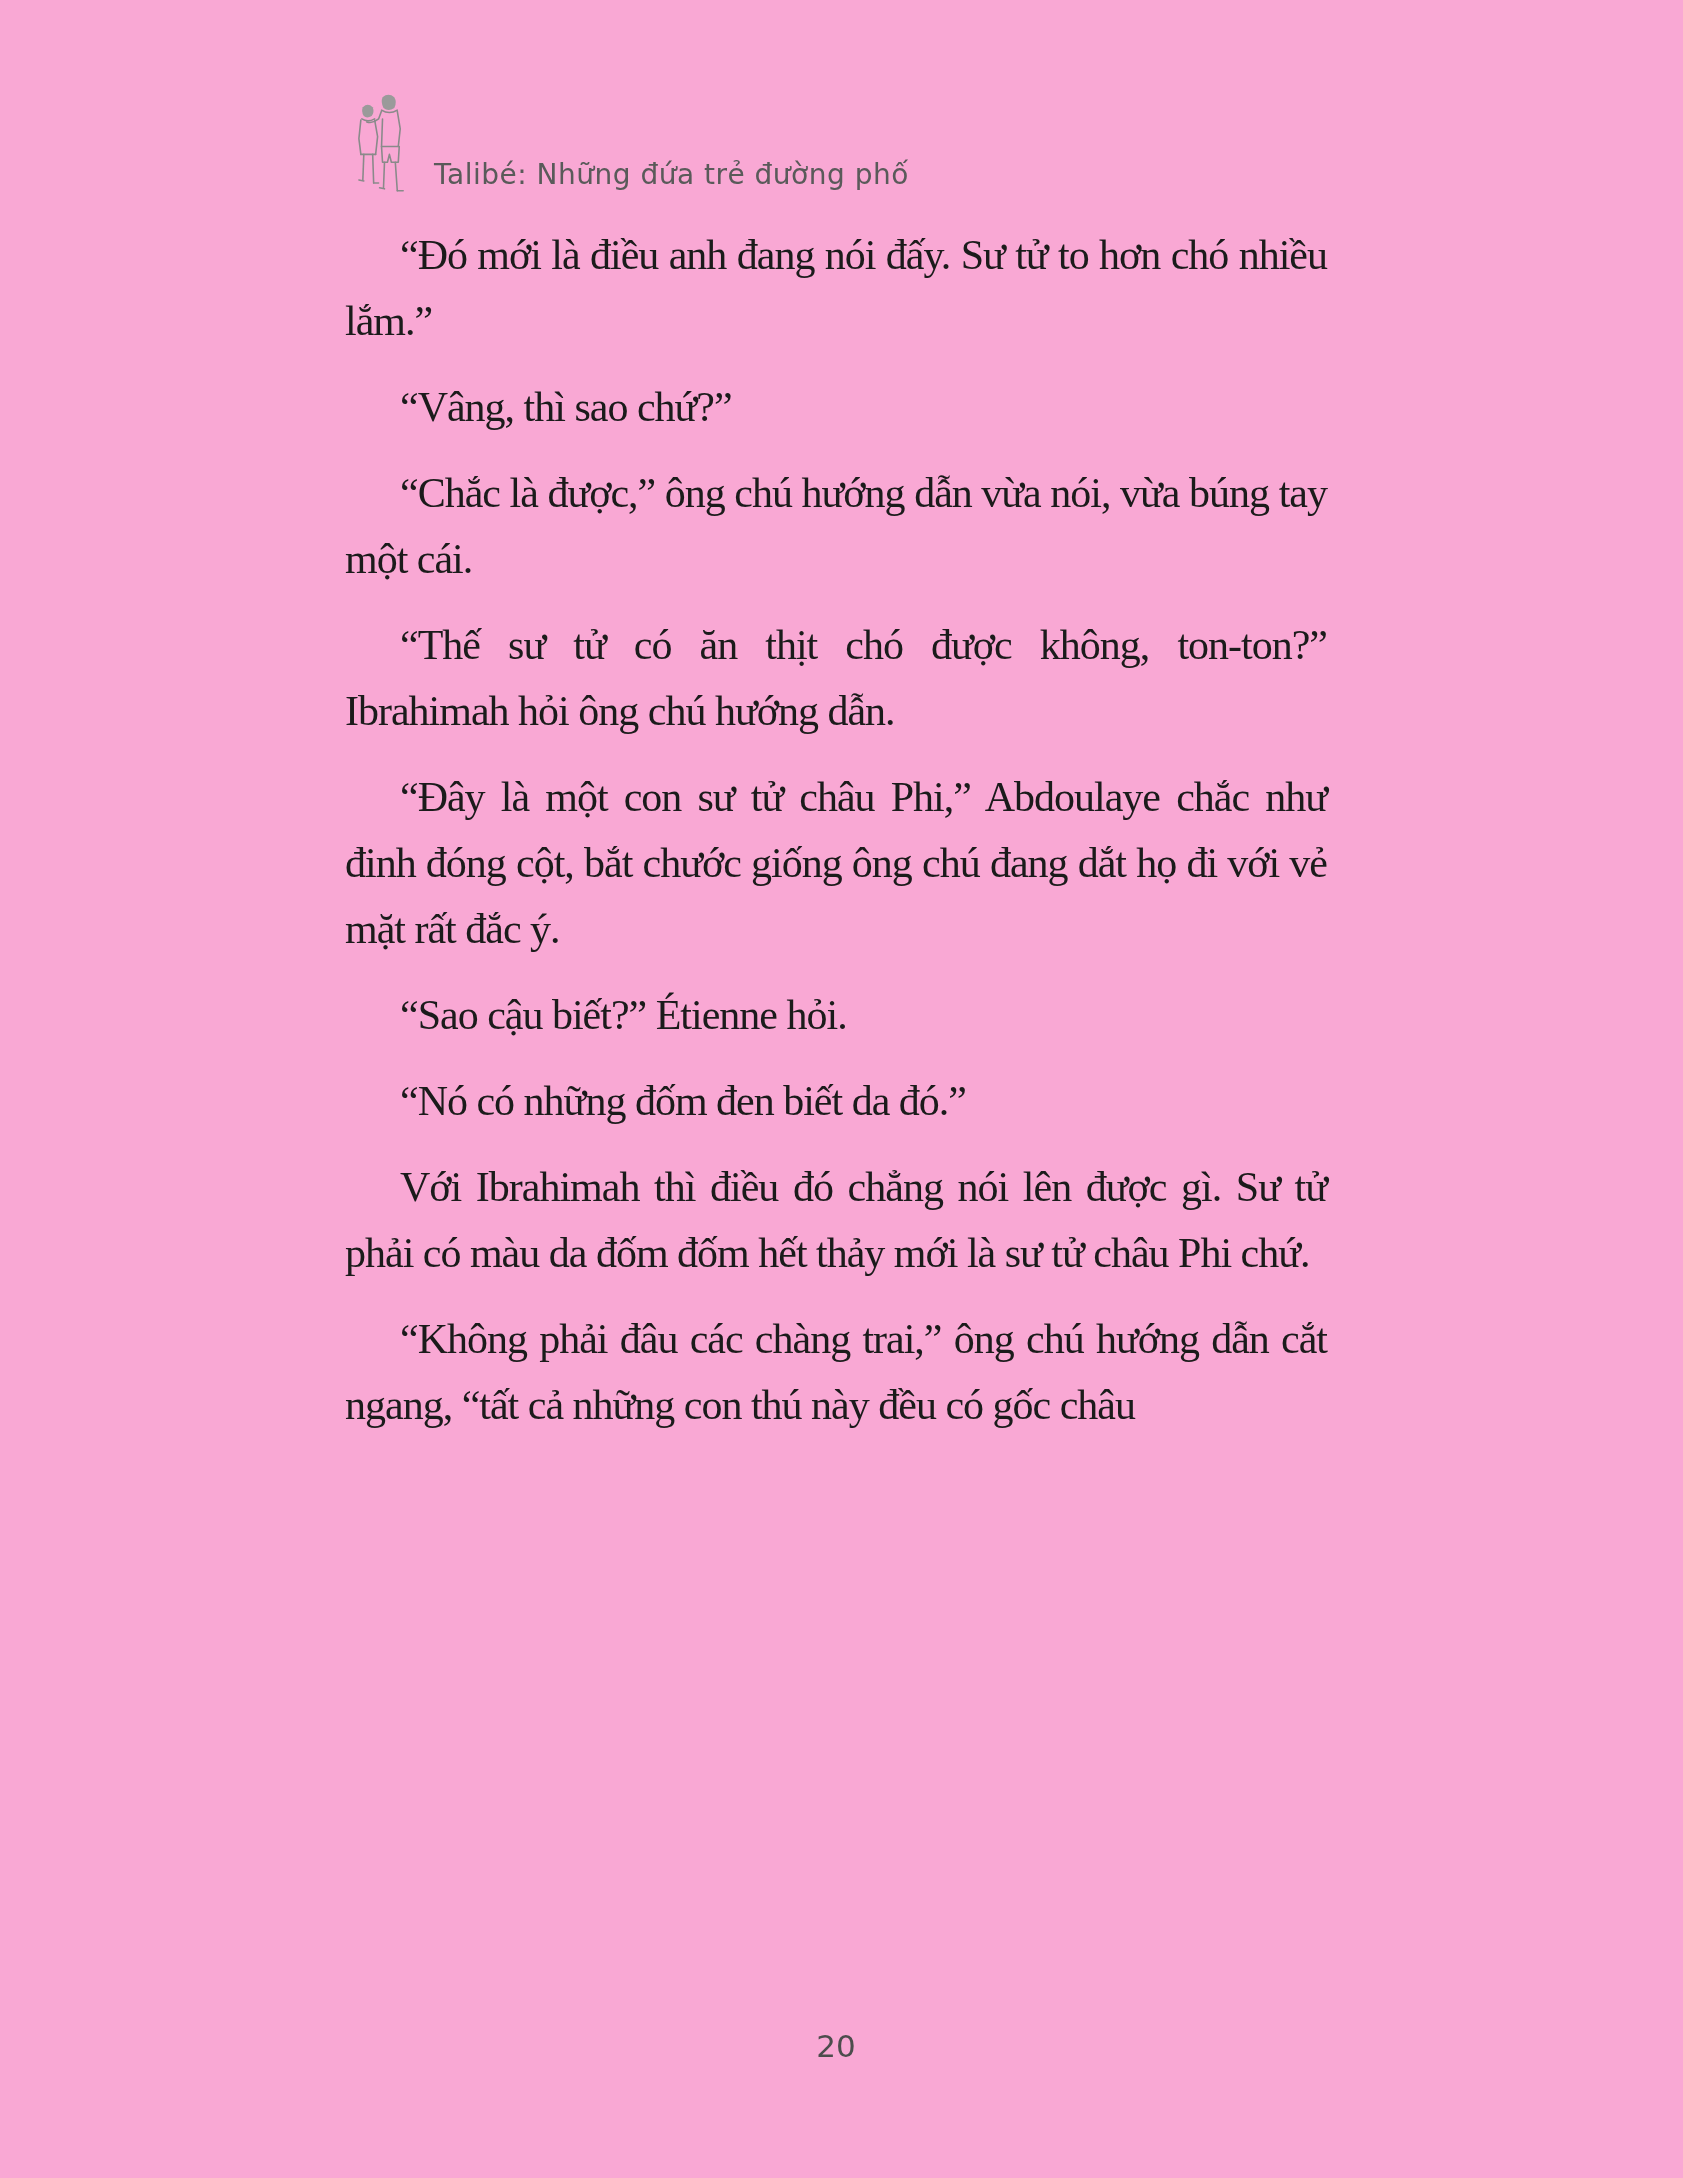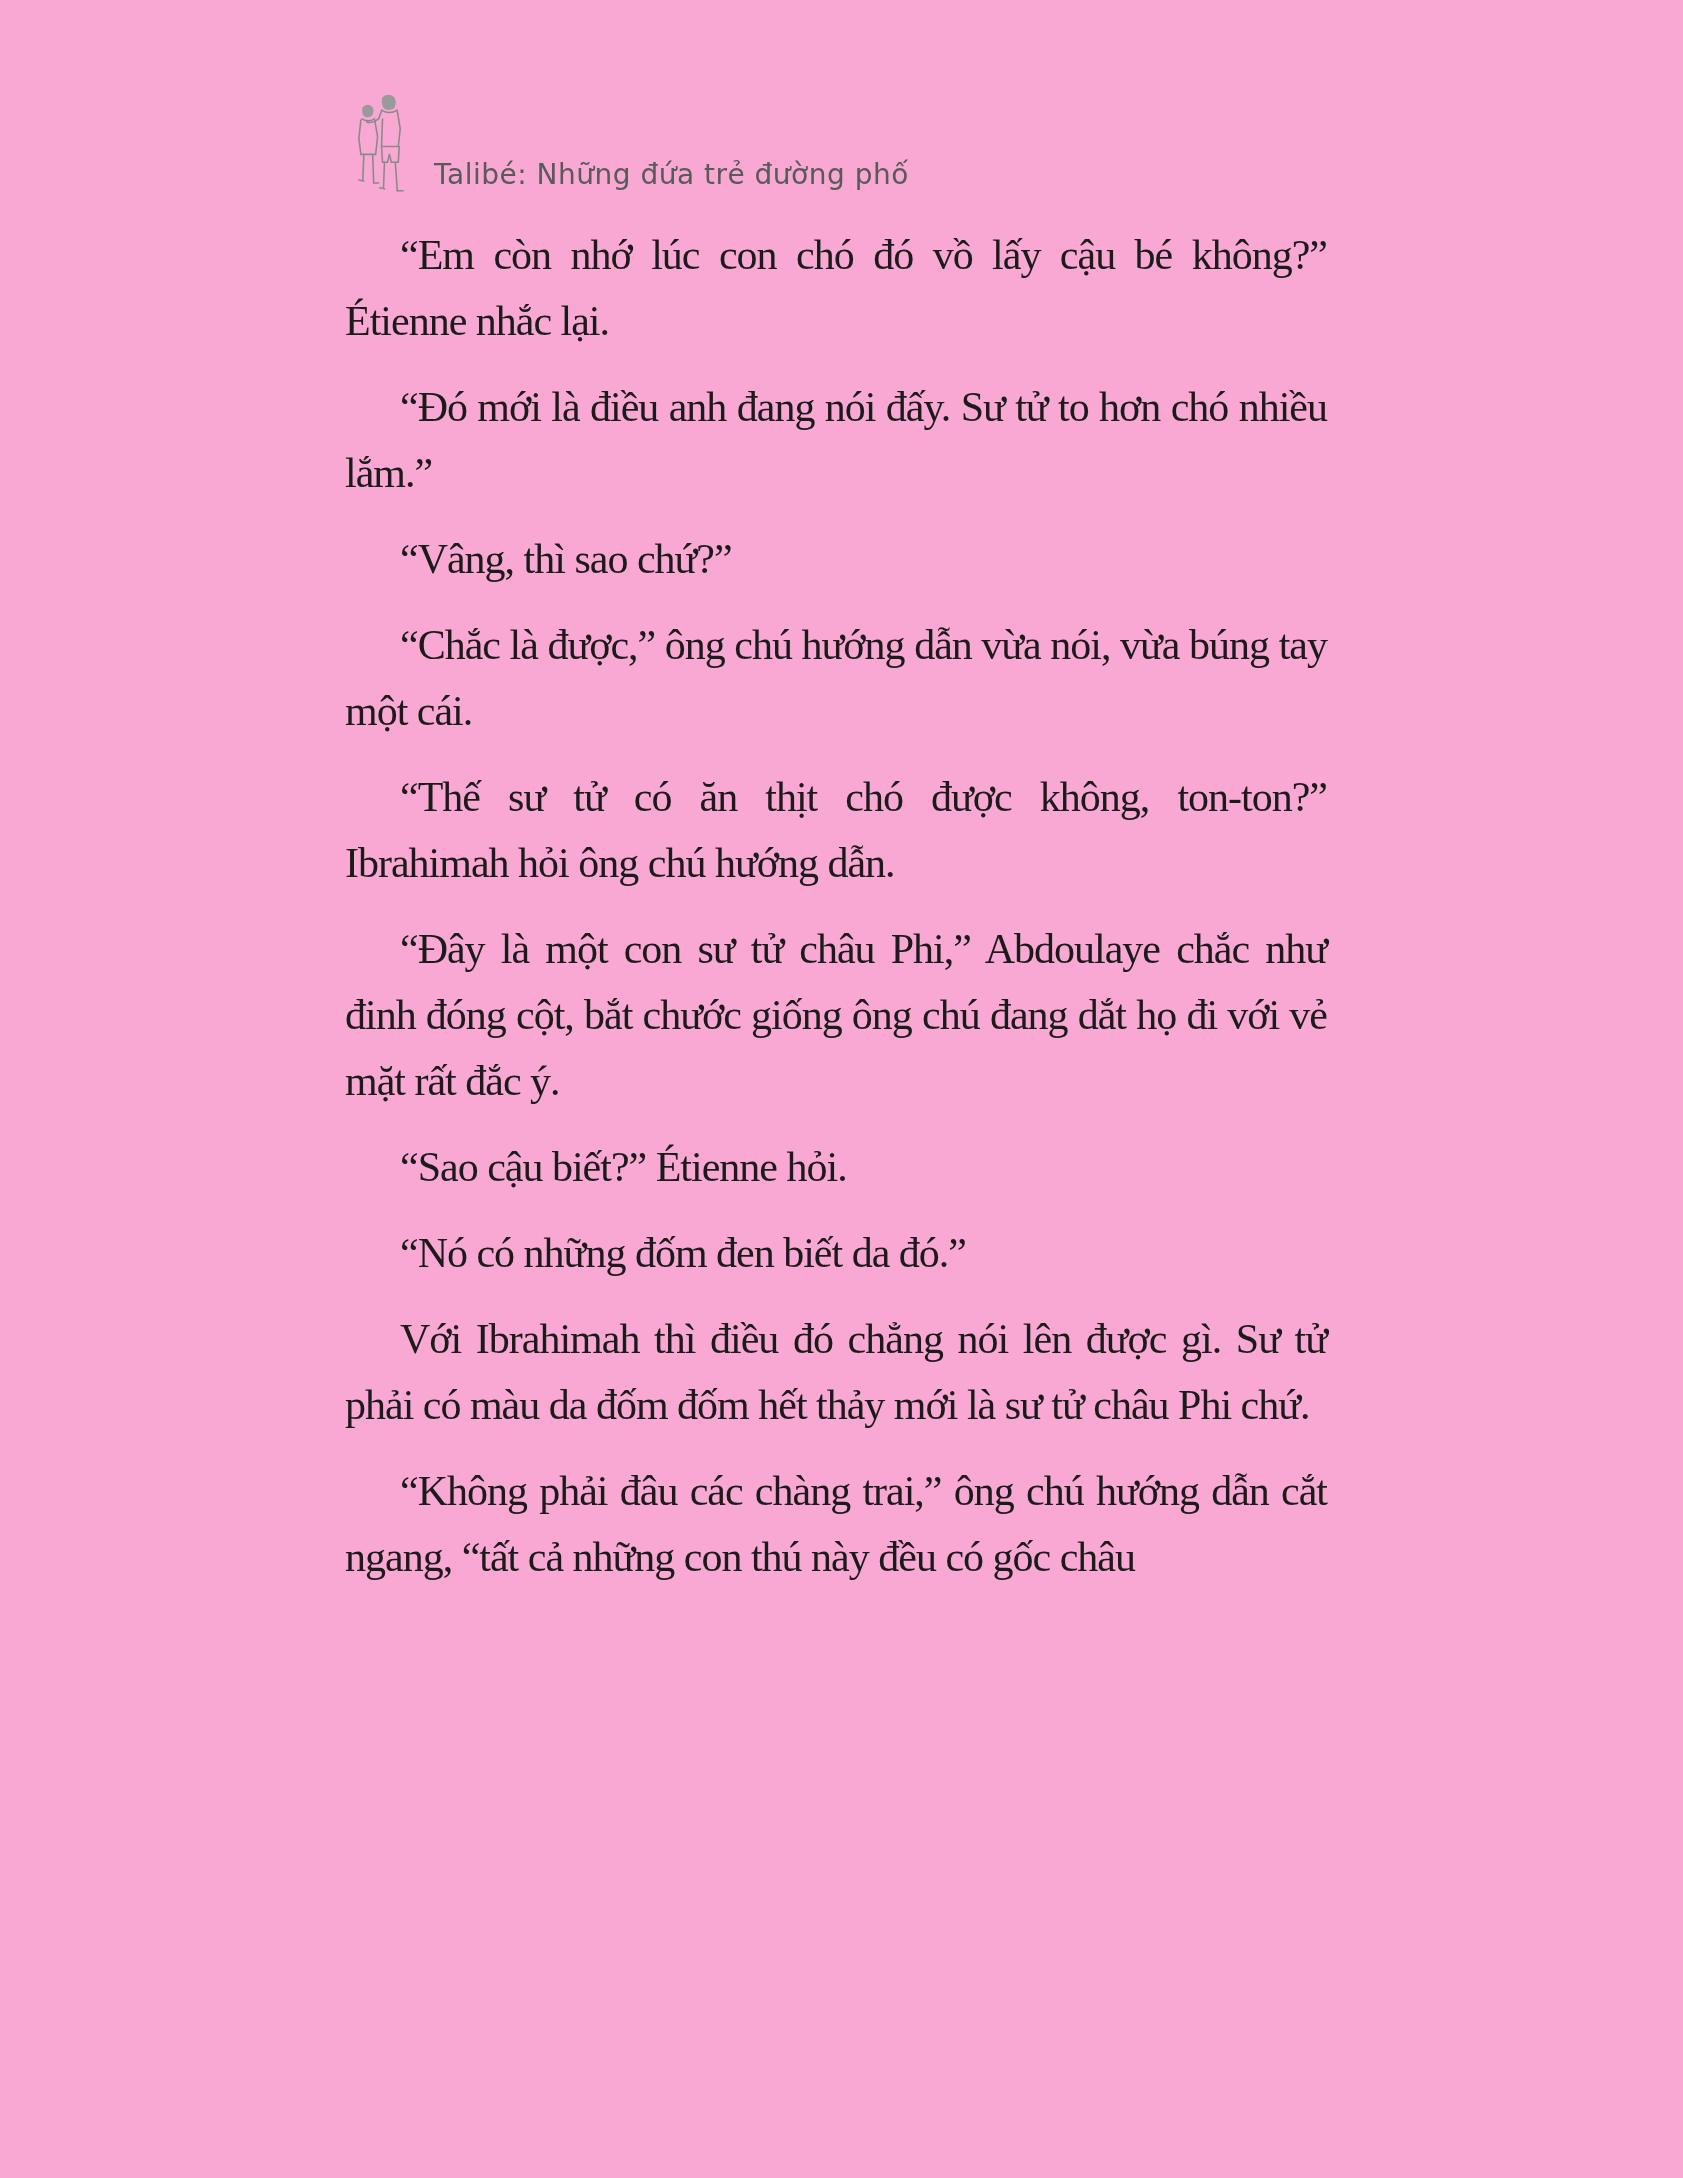--- a/index.html
+++ b/index.html
@@ -88,27 +88,27 @@
           <path d="M21 66 L22 95"></path>
           <path d="M7 92 L12 93"></path>
           <path d="M22 95 L27 95"></path>
         </g>
       </svg>
     </div>
     <div class="header-title">Talibé: Những đứa trẻ đường phố</div>
   </div>
 
   <div class="body-text">
-    <p>“Em còn nhớ lúc con chó đó vồ lấy cậu bé không?” Étienne nhắc lại.</p>
     <p>“Đó mới là điều anh đang nói đấy. Sư tử to hơn chó nhiều lắm.”</p>
     <p>“Vâng, thì sao chứ?”</p>
     <p>“Chắc là được,” ông chú hướng dẫn vừa nói, vừa búng tay một cái.</p>
     <p>“Thế sư tử có ăn thịt chó được không, ton-ton?” Ibrahimah hỏi ông chú hướng dẫn.</p>
     <p>“Đây là một con sư tử châu Phi,” Abdoulaye chắc như đinh đóng cột, bắt chước giống ông chú đang dắt họ đi với vẻ mặt rất đắc ý.</p>
     <p>“Sao cậu biết?” Étienne hỏi.</p>
     <p>“Nó có những đốm đen biết da đó.”</p>
     <p>Với Ibrahimah thì điều đó chẳng nói lên được gì. Sư tử phải có màu da đốm đốm hết thảy mới là sư tử châu Phi chứ.</p>
     <p>“Không phải đâu các chàng trai,” ông chú hướng dẫn cắt ngang, “tất cả những con thú này đều có gốc châu</p>
   </div>
 
+  <div class="page-number">20</div>
 
 </div>
 
 
 </body></html>

